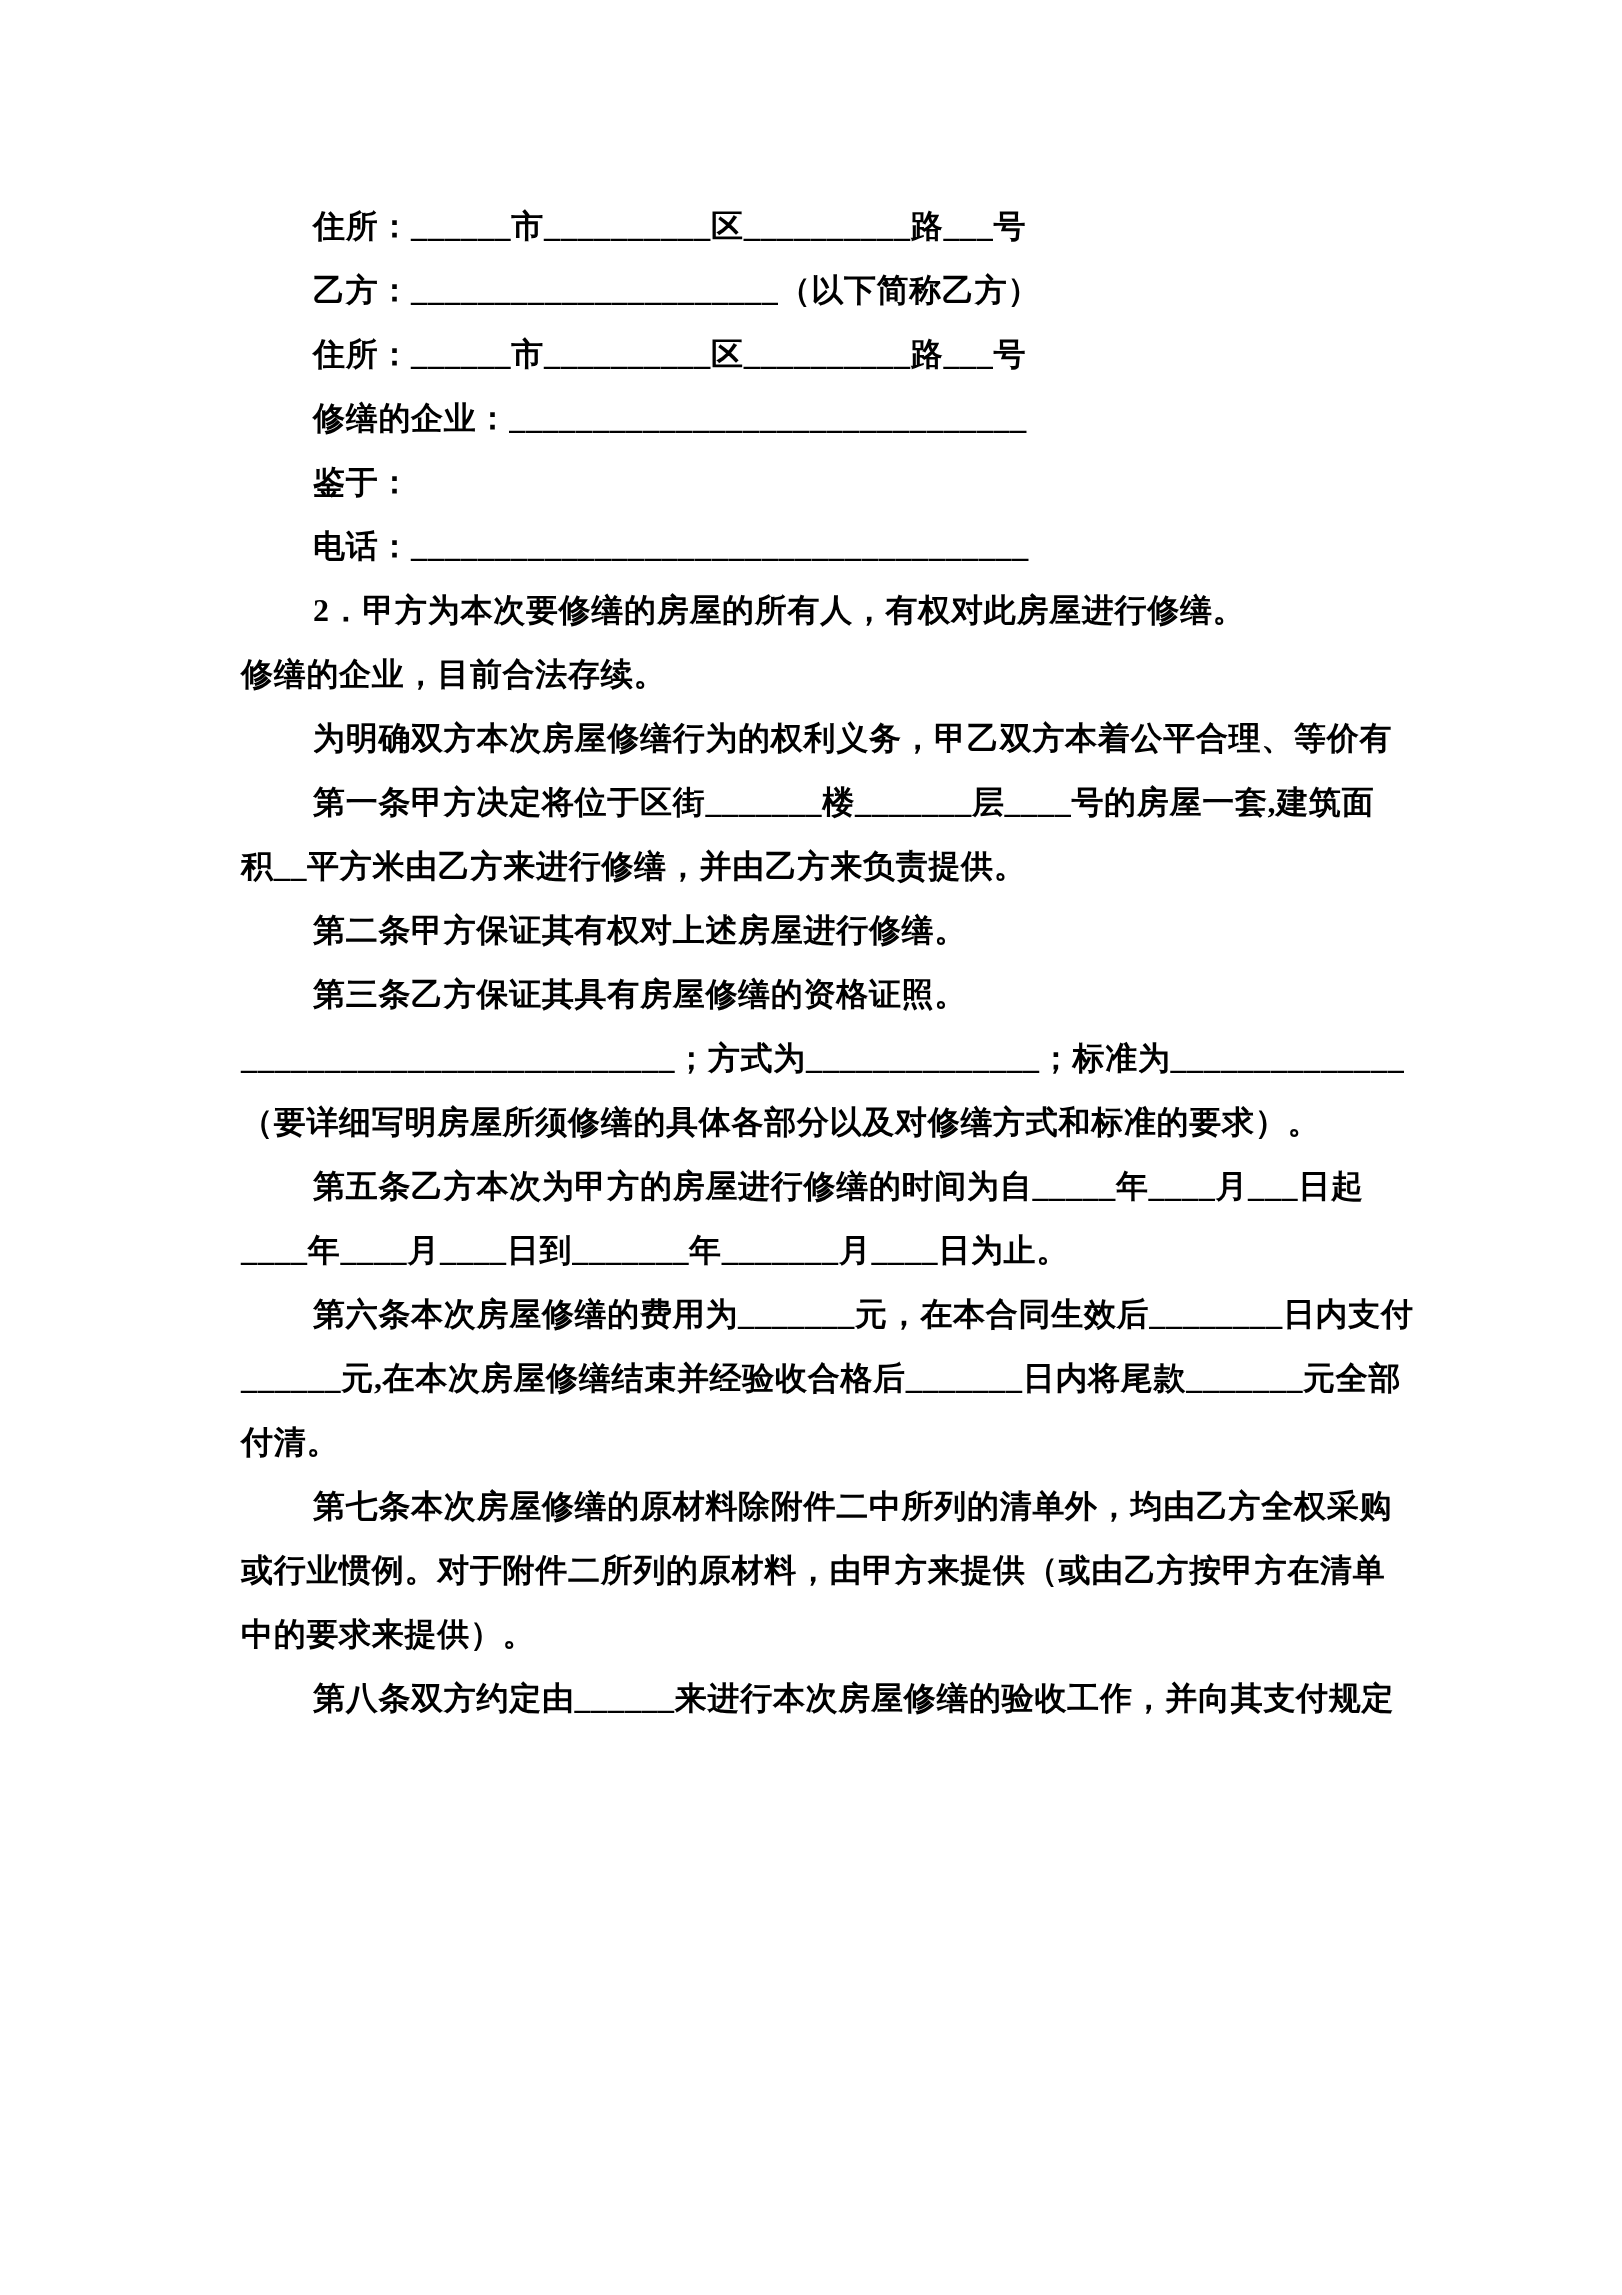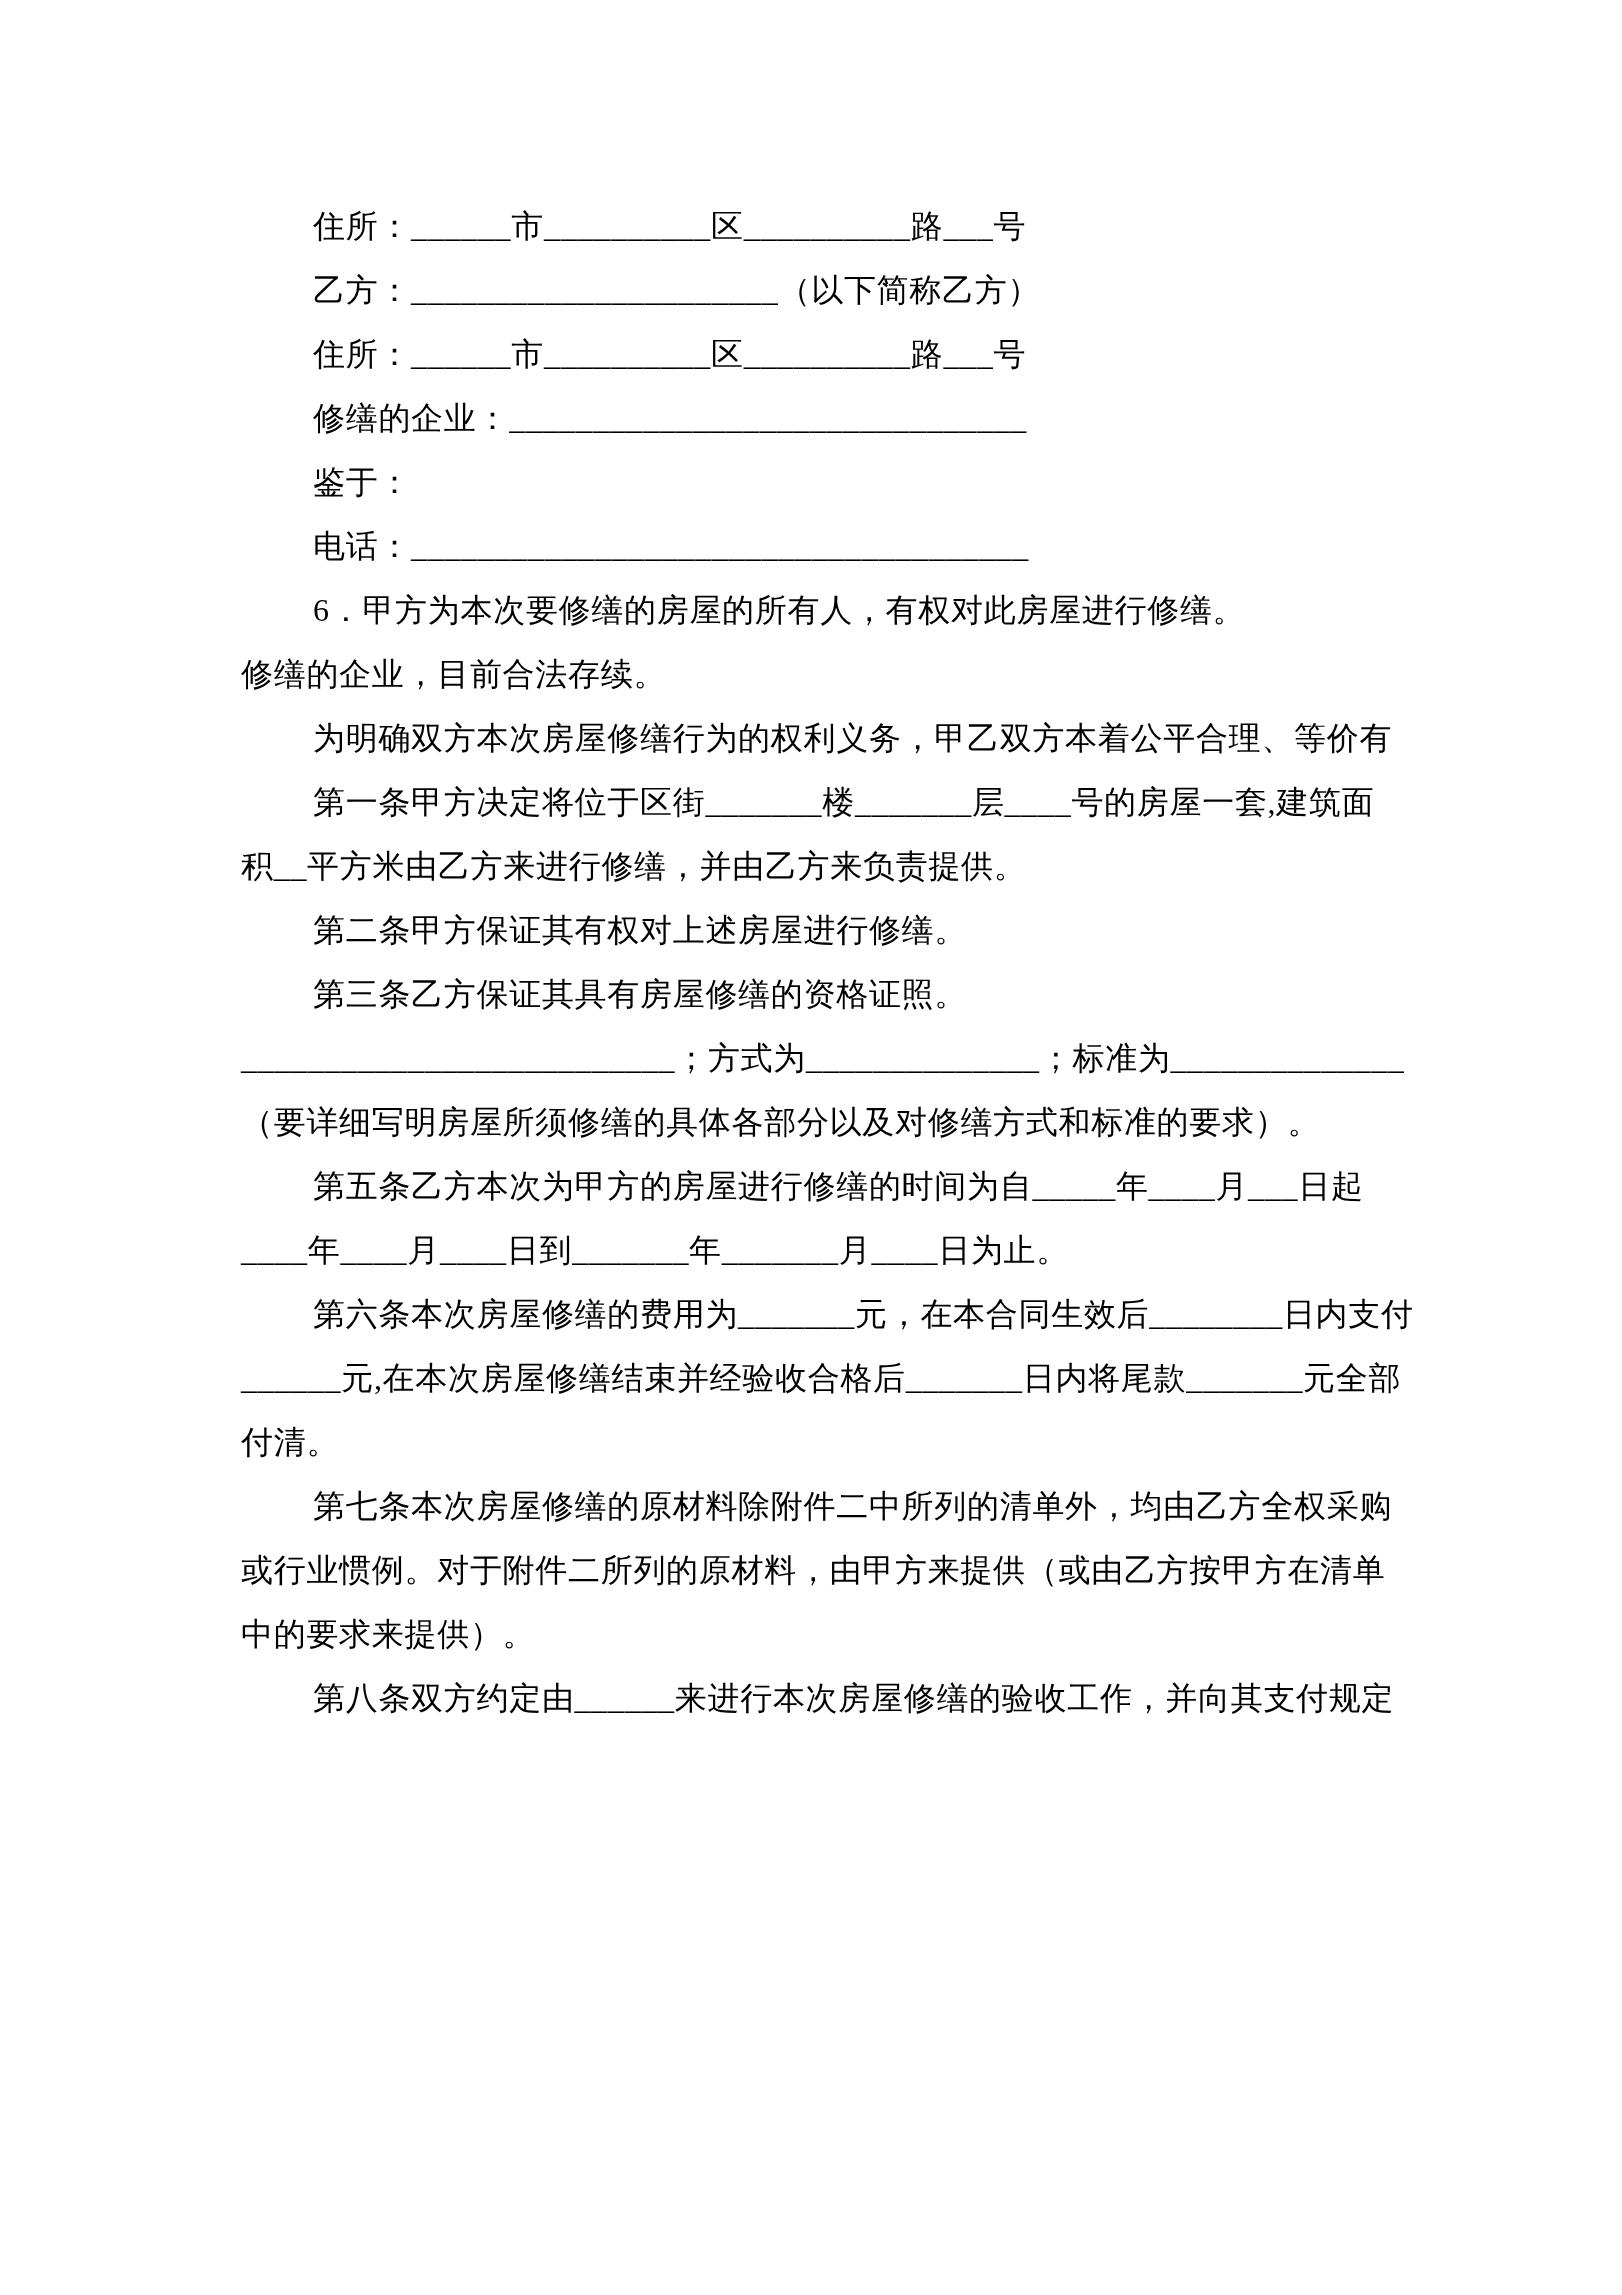--- a/index.html
+++ b/index.html
@@ -18,20 +18,21 @@
     left: 0; top: 0;
     width: 1623px;
     height: 2295px;
     background: #ffffff;
   }
   .doc-content {
     position: absolute;
     left: 241px;
     top: 194px;
     width: 1175px;
+    font-weight: bold;
   }
   p.line {
     margin: 0;
     padding: 0;
     font-family: "Liberation Serif", "DejaVu Serif", serif;
     font-size: 32px;
     line-height: 64px;
     letter-spacing: 0.7px;
     color: #000000;
     white-space: pre;
@@ -51,21 +52,21 @@
 <body style="background: rgb(255, 255, 255);">
 
 <div class="doc-page">
   <div class="doc-content" style="color: rgb(0, 0, 0);">
       <p class="line indent">住所：______市__________区__________路___号</p>
       <p class="line indent">乙方：______________________（以下简称乙方）</p>
       <p class="line indent">住所：______市__________区__________路___号</p>
       <p class="line indent">修缮的企业：_______________________________</p>
       <p class="line indent">鉴于：</p>
       <p class="line indent">电话：_____________________________________</p>
-      <p class="line indent">6．甲方为本次要修缮的房屋的所有人，有权对此房屋进行修缮。</p>
+      <p class="line indent">2．甲方为本次要修缮的房屋的所有人，有权对此房屋进行修缮。</p>
       <p class="line flush">修缮的企业，目前合法存续。</p>
       <p class="line indent">为明确双方本次房屋修缮行为的权利义务，甲乙双方本着公平合理、等价有</p>
       <p class="line indent">第一条甲方决定将位于区街_______楼_______层____号的房屋一套,建筑面</p>
       <p class="line flush">积__平方米由乙方来进行修缮，并由乙方来负责提供。</p>
       <p class="line indent">第二条甲方保证其有权对上述房屋进行修缮。</p>
       <p class="line indent">第三条乙方保证其具有房屋修缮的资格证照。</p>
       <p class="line flush">__________________________；方式为______________；标准为______________</p>
       <p class="line flush">（要详细写明房屋所须修缮的具体各部分以及对修缮方式和标准的要求）。</p>
       <p class="line indent">第五条乙方本次为甲方的房屋进行修缮的时间为自_____年____月___日起</p>
       <p class="line flush">____年____月____日到_______年_______月____日为止。</p>

